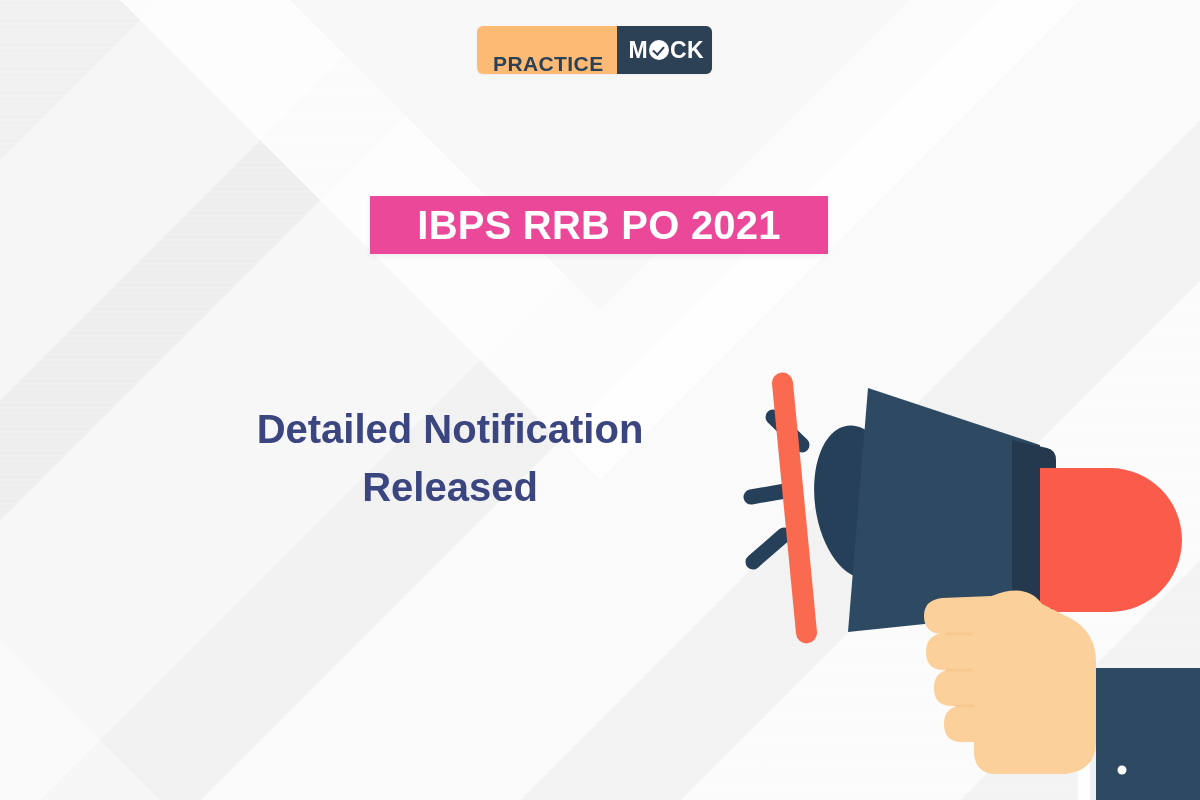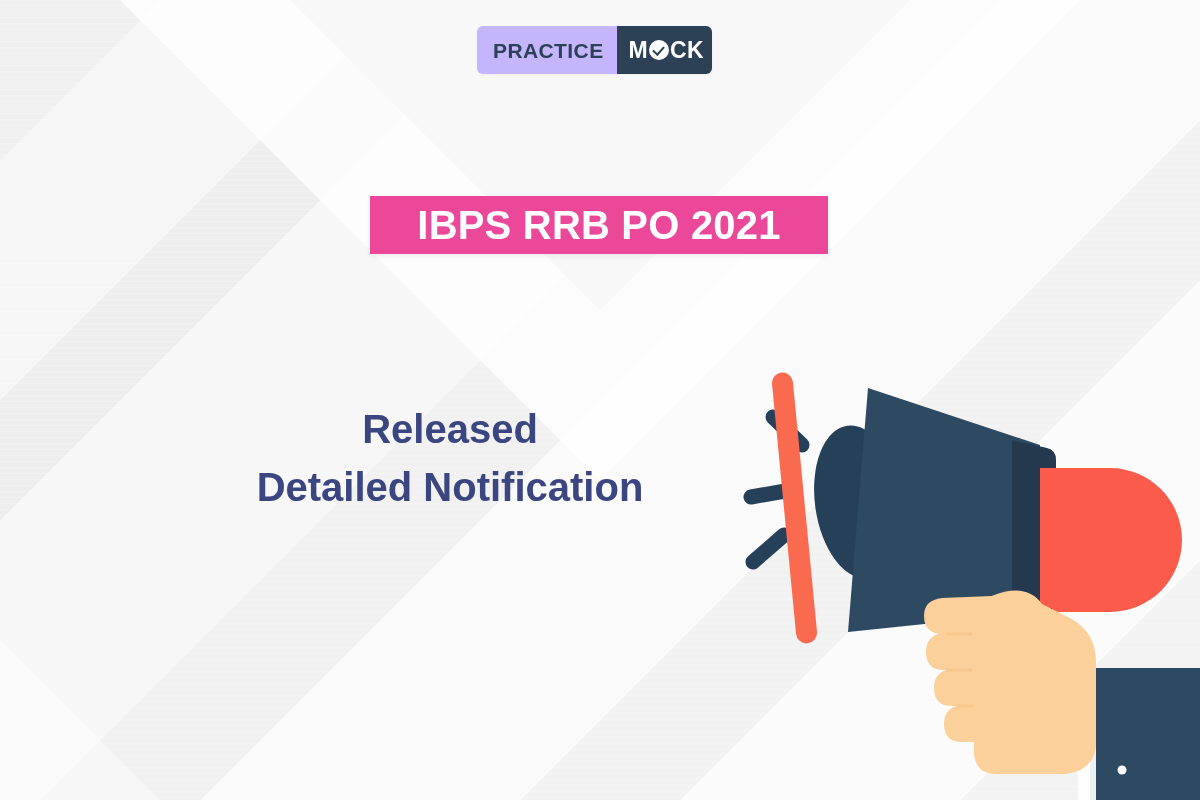--- a/index.html
+++ b/index.html
@@ -50,24 +50,24 @@
     position:absolute;
     left:0; top:0;
     width:1200px; height:800px;
   }
 
   
   .logo {
     position:absolute;
     left:477px; top:26px;
     width:235px; height:48px;
-    background:#c4b5fd;
+    background:#fdba74;
     border-radius:6px;
     display:flex;
-    align-items:center;
+    align-items:flex-end;
     box-shadow:0 1px 3px rgba(0,0,0,.05);
     overflow:hidden;
   }
   .logo-practice {
     flex:0 0 auto;
     padding:0 13px 0 16px;
     font-size:21px;
     font-weight:bold;
     letter-spacing:.4px;
     color:#2c4156;
@@ -176,22 +176,22 @@
         <span>CK</span>
       </span>
     </div>
   </div>
 
   <div class="title-bar">
     <span class="title-text">IBPS RRB PO 2021</span>
   </div>
 
   <div class="subtitle">
+    <div>Detailed Notification</div>
     <div>Released</div>
-    <div>Detailed Notification</div>
   </div>
 
   <svg class="megaphone" viewBox="0 0 470 460" xmlns="http://www.w3.org/2000/svg">
 
     <g stroke="#27405a" stroke-width="15" stroke-linecap="round" fill="none">
       <line x1="33" y1="67" x2="62" y2="95"></line>
       <line x1="11" y1="147" x2="51" y2="140"></line>
       <line x1="13" y1="212" x2="44" y2="185"></line>
     </g>
 

